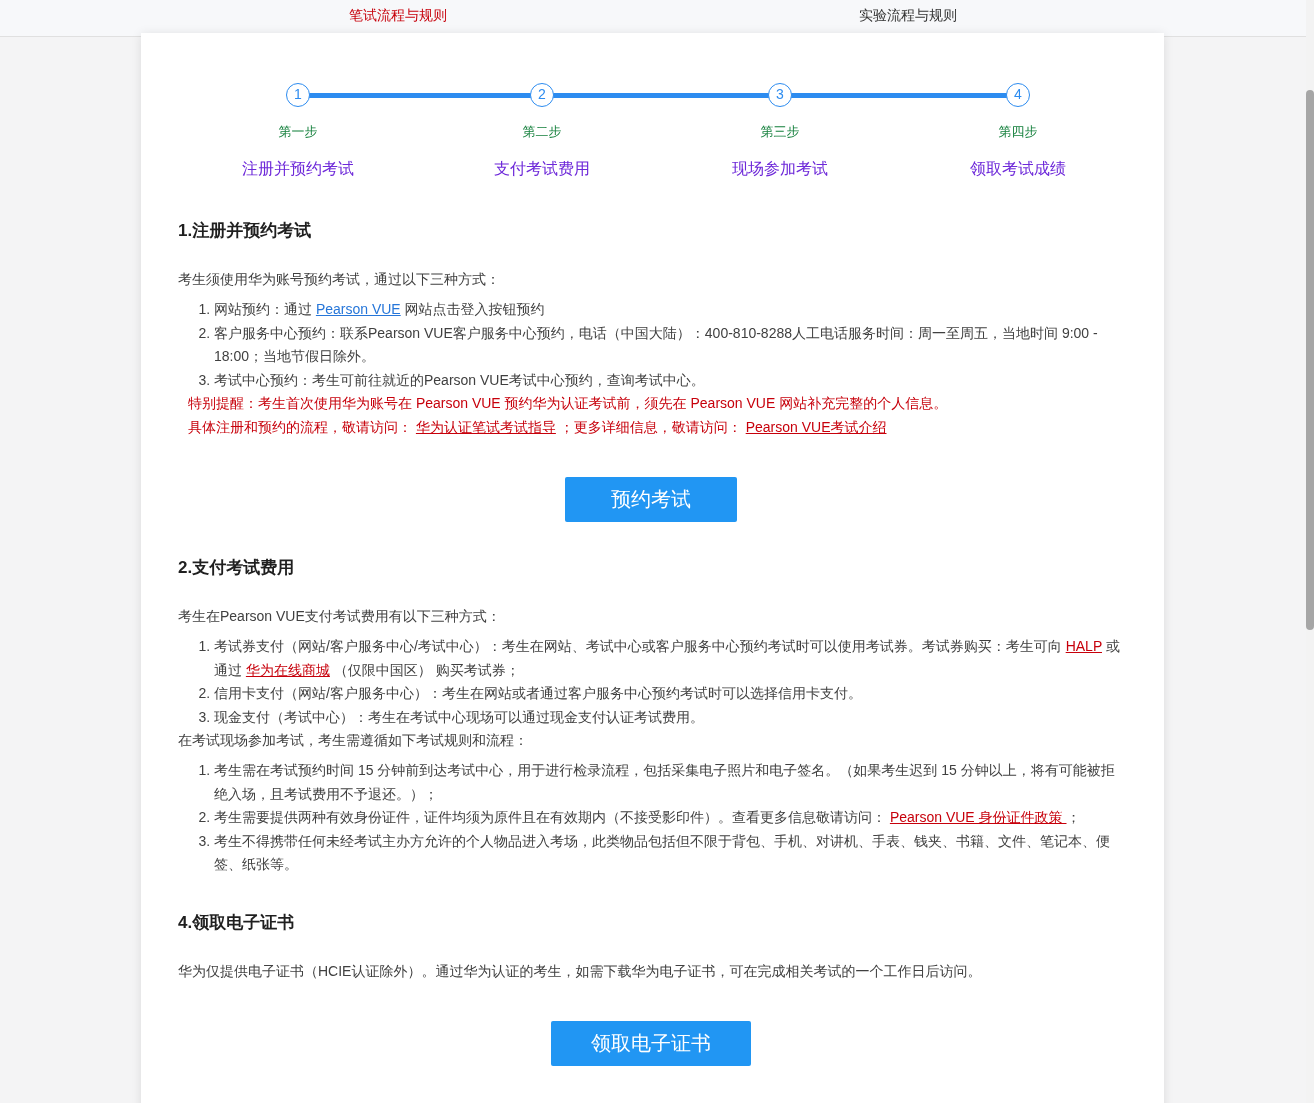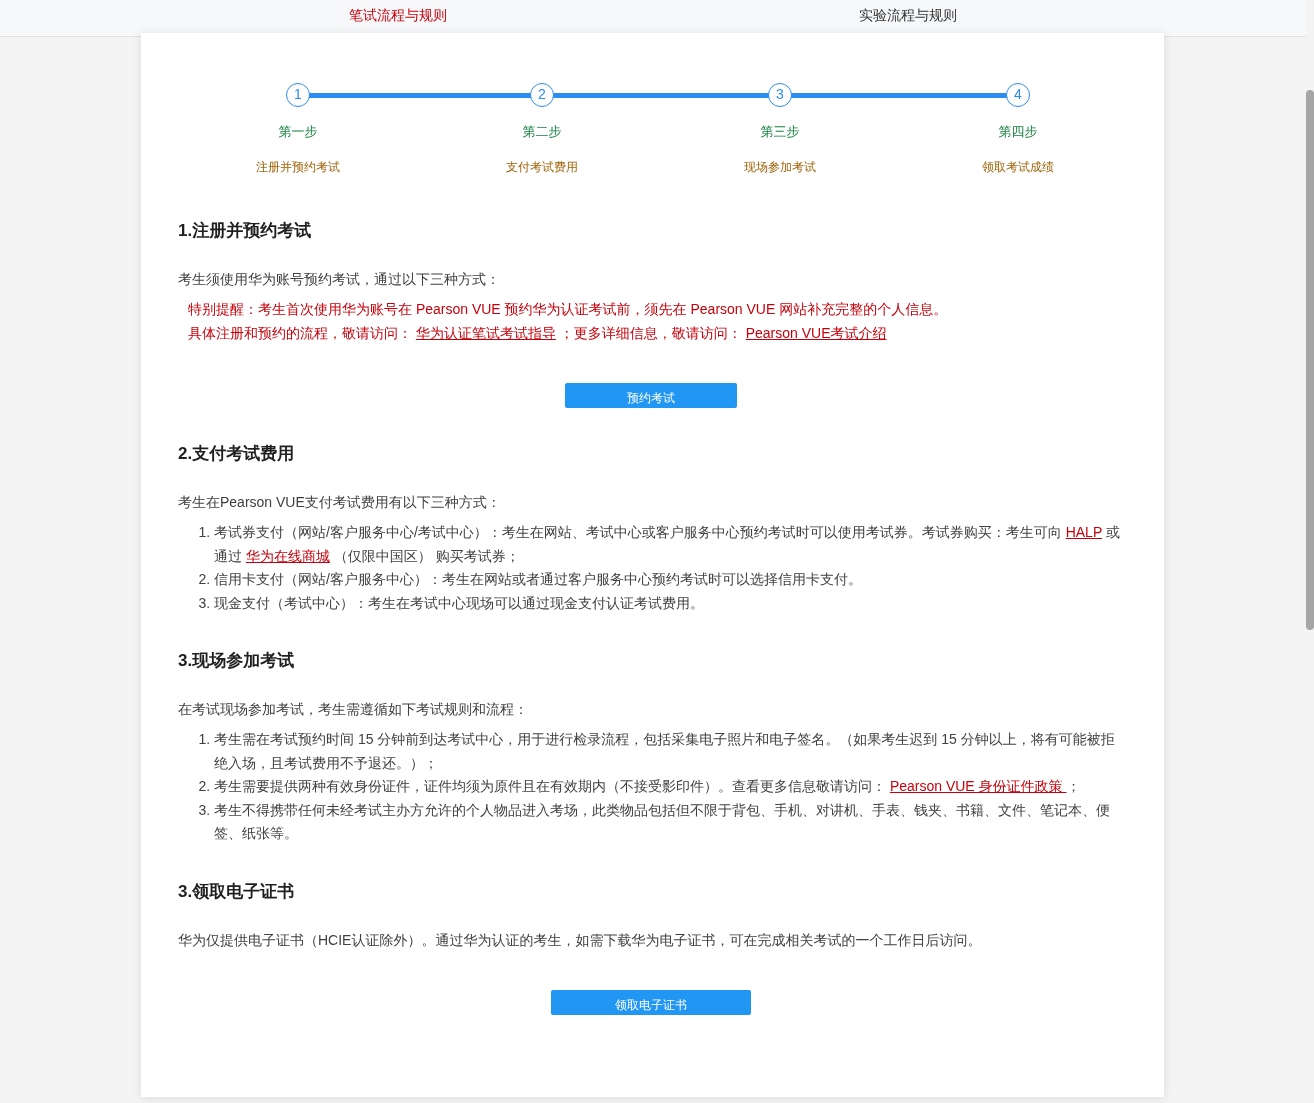--- a/index.html
+++ b/index.html
@@ -47,37 +47,37 @@
   .step:nth-child(1){left:0;}
   .step:nth-child(2){left:244px;}
   .step:nth-child(3){left:482px;}
   .step:nth-child(4){left:720px;}
   .circle{
     position:relative;z-index:2;width:24px;height:24px;margin:0 auto;
     background:#fff;border:1.5px solid var(--step-blue);border-radius:50%;
     color:var(--step-blue);font-size:14px;line-height:21px;
   }
   .stage{margin-top:16px;font-size:13px;color:#15803d;}
-  .sname{margin-top:18px;font-size:12px;color:#a16207;}
+  .sname{margin-top:18px;font-size:16px;color:#6d28d9;}
   
   .section-title{font-size:17px;font-weight:bold;color:var(--title);margin:34px 0 26px;}
   .section-first .section-title{margin-top:50px;}
   .intro{font-size:14px;line-height:23px;margin-bottom:7px;}
   ol{margin:0;padding-left:36px;}
   li{font-size:14px;line-height:23.5px;color:var(--text);}
   .notes{margin-left:10px;}
   .note-line{font-size:14px;line-height:23.5px;}
   .red-text{color:var(--red);}
   a.red-link{color:var(--red);text-decoration:underline;}
   a.blue-link{color:var(--link-blue);text-decoration:underline;}
   
   .btn-row{text-align:center;margin-top:38px;}
   .btn{
-    display:inline-block;height:25px;border:none;border-radius:2px;
-    background:var(--btn-blue);color:#fff;font-size:12px;line-height:31px;
+    display:inline-block;height:45px;border:none;border-radius:2px;
+    background:var(--btn-blue);color:#fff;font-size:20px;line-height:31px;
     cursor:pointer;font-family:inherit;
   }
   .btn-book{width:172px;}
   .btn-cert{width:200px;}
   
   .scrollbar{position:absolute;top:0;right:0;width:8px;height:1103px;background:#f3f3f3;}
   .scroll-thumb{position:absolute;top:90px;right:0;width:8px;height:540px;background:#a6a6a6;border-radius:4px;}
 </style>
 </head>
 <body>
@@ -111,51 +111,55 @@
           <div class="circle">4</div>
           <div class="stage">第四步</div>
           <div class="sname">领取考试成绩</div>
         </div>
       </div>
   </div>
 
   <div class="section section-first">
     <h2 class="section-title">1.注册并预约考试</h2>
     <p class="intro">考生须使用华为账号预约考试，通过以下三种方式：</p>
+    <ol>
+        <li>网站预约：通过 <a class="blue-link" href="#">Pearson VUE</a> 网站点击登入按钮预约</li>
+        <li>客户服务中心预约：联系Pearson VUE客户服务中心预约，电话（中国大陆）：400-810-8288人工电话服务时间：周一至周五，当地时间 9:00 - 18:00；当地节假日除外。</li>
+        <li>考试中心预约：考生可前往就近的Pearson VUE考试中心预约，查询考试中心。</li>
+      </ol>
     <div class="notes">
       <div class="note-line"><span class="red-text">特别提醒：考生首次使用华为账号在 Pearson VUE 预约华为认证考试前，须先在 Pearson VUE 网站补充完整的个人信息。</span></div>
       <div class="note-line"><span class="red-text">具体注册和预约的流程，敬请访问： </span><a class="red-link" href="#">华为认证笔试考试指导</a><span class="red-text"> ；更多详细信息，敬请访问： </span><a class="red-link" href="#">Pearson VUE考试介绍</a></div>
     </div>
     <div class="btn-row">
       <button class="btn btn-book">预约考试</button>
     </div>
   </div>
 
   <div class="section">
     <h2 class="section-title">2.支付考试费用</h2>
     <p class="intro">考生在Pearson VUE支付考试费用有以下三种方式：</p>
     <ol>
         <li>考试券支付（网站/客户服务中心/考试中心）：考生在网站、考试中心或客户服务中心预约考试时可以使用考试券。考试券购买：考生可向 <a class="red-link" href="#">HALP</a> 或通过 <a class="red-link" href="#">华为在线商城</a> （仅限中国区） 购买考试券；</li>
         <li>信用卡支付（网站/客户服务中心）：考生在网站或者通过客户服务中心预约考试时可以选择信用卡支付。</li>
         <li>现金支付（考试中心）：考生在考试中心现场可以通过现金支付认证考试费用。</li>
       </ol>
   </div>
 
   <div class="section">
-    <h2 class="section-title">3.现场参加考试</h2>
     <p class="intro">在考试现场参加考试，考生需遵循如下考试规则和流程：</p>
     <ol>
         <li>考生需在考试预约时间 15 分钟前到达考试中心，用于进行检录流程，包括采集电子照片和电子签名。（如果考生迟到 15 分钟以上，将有可能被拒绝入场，且考试费用不予退还。）；</li>
         <li>考生需要提供两种有效身份证件，证件均须为原件且在有效期内（不接受影印件）。查看更多信息敬请访问： <a class="red-link" href="#">Pearson VUE 身份证件政策 </a>；</li>
         <li>考生不得携带任何未经考试主办方允许的个人物品进入考场，此类物品包括但不限于背包、手机、对讲机、手表、钱夹、书籍、文件、笔记本、便签、纸张等。</li>
       </ol>
   </div>
 
   <div class="section">
-    <h2 class="section-title">3.领取电子证书</h2>
+    <h2 class="section-title">4.领取电子证书</h2>
     <p class="intro">华为仅提供电子证书（HCIE认证除外）。通过华为认证的考生，如需下载华为电子证书，可在完成相关考试的一个工作日后访问。</p>
     <div class="btn-row">
       <button class="btn btn-cert">领取电子证书</button>
     </div>
   </div>
 
 </div>
 
 <div class="scrollbar">
   <div class="scroll-thumb"></div>

